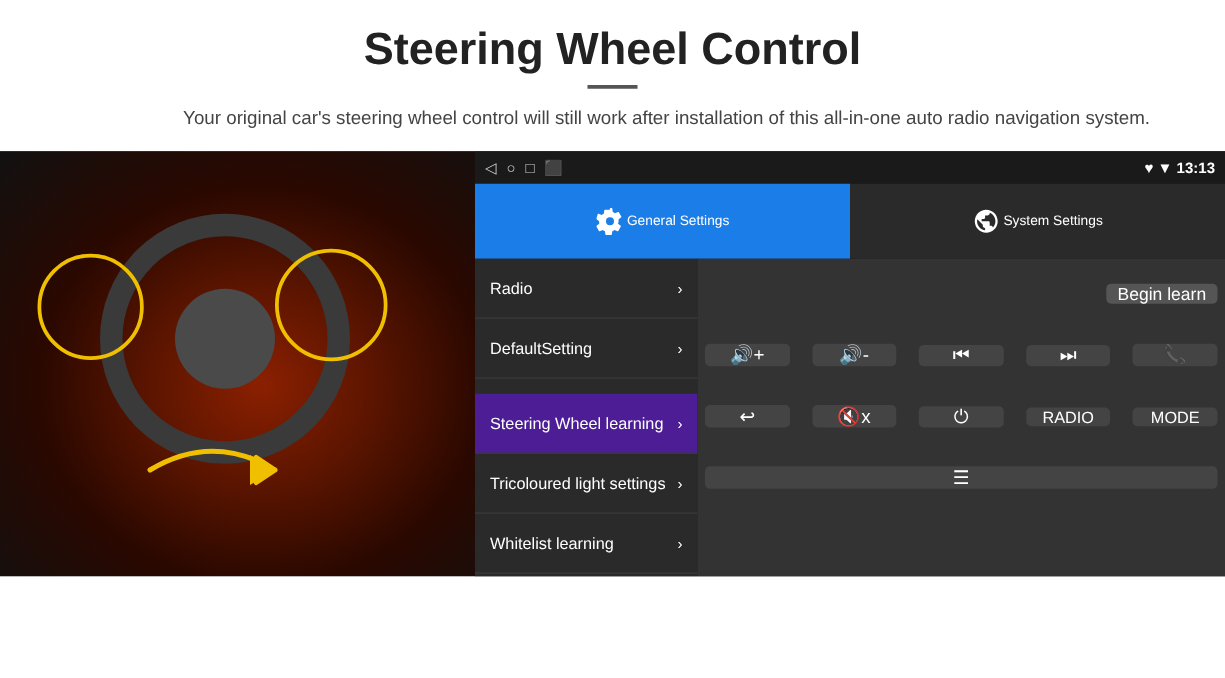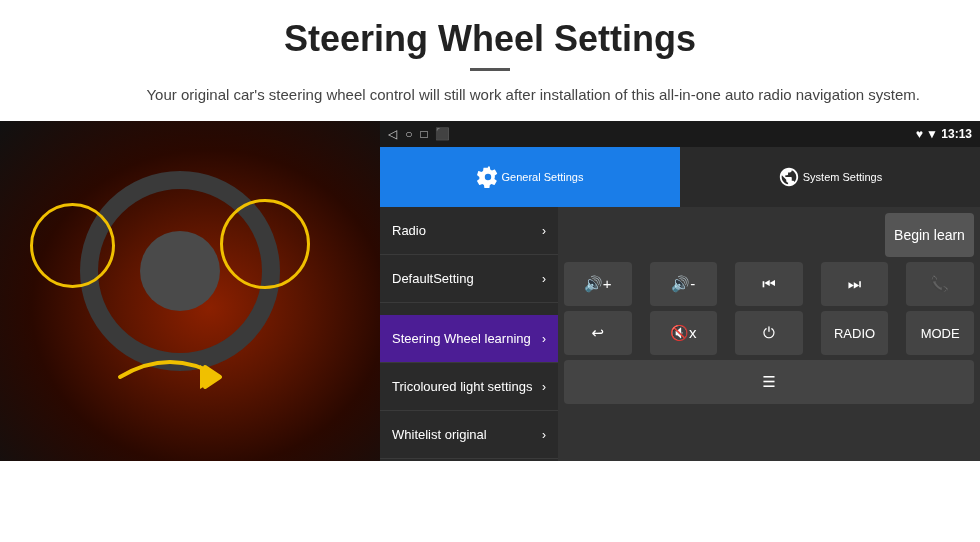--- a/index.html
+++ b/index.html
@@ -219,20 +219,21 @@
       display: flex;
       flex-direction: column;
       padding: 6px;
       gap: 5px;
     }
     
     .ctrl-row {
       display: flex;
       gap: 18px;
       height: 44px;
+      align-items: center;
     }
     .ctrl-btn {
       flex: 1;
       background: #444;
       border: none;
       border-radius: 4px;
       color: #fff;
       font-size: 13px;
       cursor: pointer;
       display: flex;
@@ -257,21 +258,21 @@
     .gear-svg, .globe-svg {
       width: 22px;
       height: 22px;
       fill: #fff;
     }
   </style>
 </head>
 <body>
 
 <div class="top-section">
-  <h1 class="main-title">Steering Wheel Settings</h1>
+  <h1 class="main-title">Steering Wheel Control</h1>
   <div class="title-divider"></div>
   <p class="subtitle">Your original car's steering wheel control will still work after installation of this all-in-one auto radio navigation system.</p>
 </div>
 
 <div class="content-row">
 
   <div class="image-area">
     <div class="sw-bg"></div>
 
     <div class="wheel-outer">
@@ -332,21 +333,21 @@
         </div>
         <div class="menu-item menu-item-active">
           <span class="menu-item-text">Steering Wheel learning</span>
           <span class="menu-chevron">›</span>
         </div>
         <div class="menu-item">
           <span class="menu-item-text">Tricoloured light settings</span>
           <span class="menu-chevron">›</span>
         </div>
         <div class="menu-item">
-          <span class="menu-item-text">Whitelist original</span>
+          <span class="menu-item-text">Whitelist learning</span>
           <span class="menu-chevron">›</span>
         </div>
       </div>
 
       <div class="right-panel">
 
         <div class="ctrl-row">
           <button class="ctrl-btn empty"></button>
           <button class="ctrl-btn empty"></button>
           <button class="ctrl-btn empty"></button>

